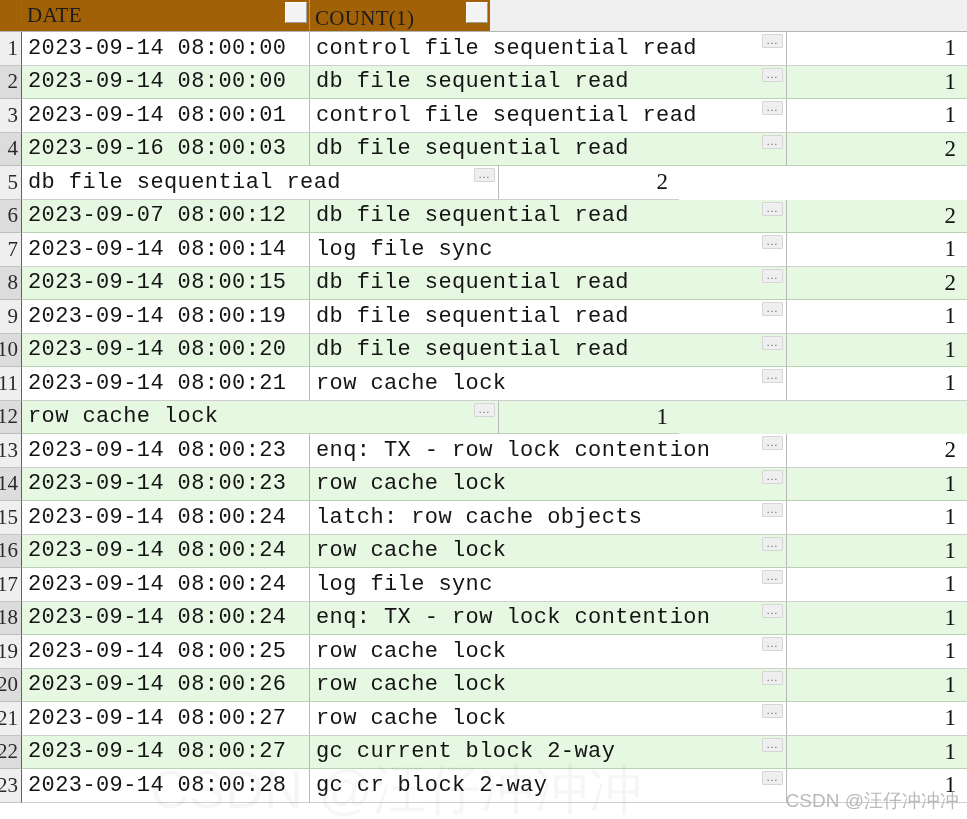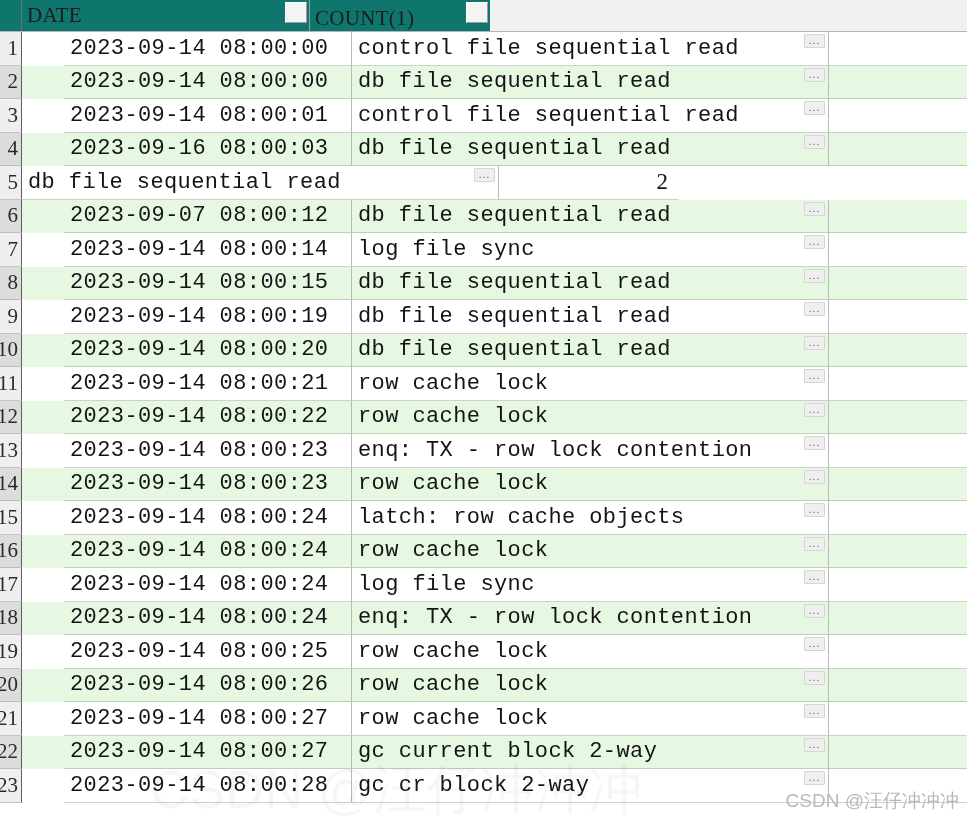--- a/index.html
+++ b/index.html
@@ -30,21 +30,21 @@
     height: 32px;
     background: #f0f0f0;
     border-bottom: 1px solid #b4b4b4;
     box-sizing: border-box;
   }
   .hdr-cell {
     position: relative;
     box-sizing: border-box;
     display: flex;
     align-items: center;
-    background: #0f766e;
+    background: #a16207;
     border-right: 1px solid #9a9a9a;
     font-family: "Liberation Serif", "DejaVu Serif", serif;
     font-size: 21px;
     color: #1c1c1c;
     letter-spacing: 0.3px;
     padding-left: 5px;
     overflow: hidden;
     white-space: nowrap;
   }
   .hdr-cell.rownum {
@@ -116,21 +116,20 @@
   }
   .row.alt .cell.rownum { background: #dcdcdc; border-bottom: 1px solid #bdbdbd; }
 
   .cell.c-date {
     width: 288px;
     min-width: 288px;
     padding-left: 6px;
     font-family: "Liberation Mono", "DejaVu Sans Mono", monospace;
     font-size: 22px;
     letter-spacing: 0.4px;
-    margin-left: 42px;
   }
   .cell.c-event {
     width: 477px;
     min-width: 477px;
     padding-left: 6px;
     padding-right: 19px;
     font-family: "Liberation Mono", "DejaVu Sans Mono", monospace;
     font-size: 22px;
     letter-spacing: 0.4px;
   }
@@ -303,21 +302,20 @@
         <div class="cell rownum">11</div>
         <div class="cell c-date">2023-09-14 08:00:21</div>
         <div class="cell c-event">
           <span>row cache lock</span>
           <span class="ellipsis-chip">...</span>
         </div>
         <div class="cell c-count">1</div>
       </div>
       <div class="row alt">
         <div class="cell rownum">12</div>
-        <div class="cell c-date">2023-09-14 08:00:22</div>
         <div class="cell c-event">
           <span>row cache lock</span>
           <span class="ellipsis-chip">...</span>
         </div>
         <div class="cell c-count">1</div>
       </div>
       <div class="row">
         <div class="cell rownum">13</div>
         <div class="cell c-date">2023-09-14 08:00:23</div>
         <div class="cell c-event">

